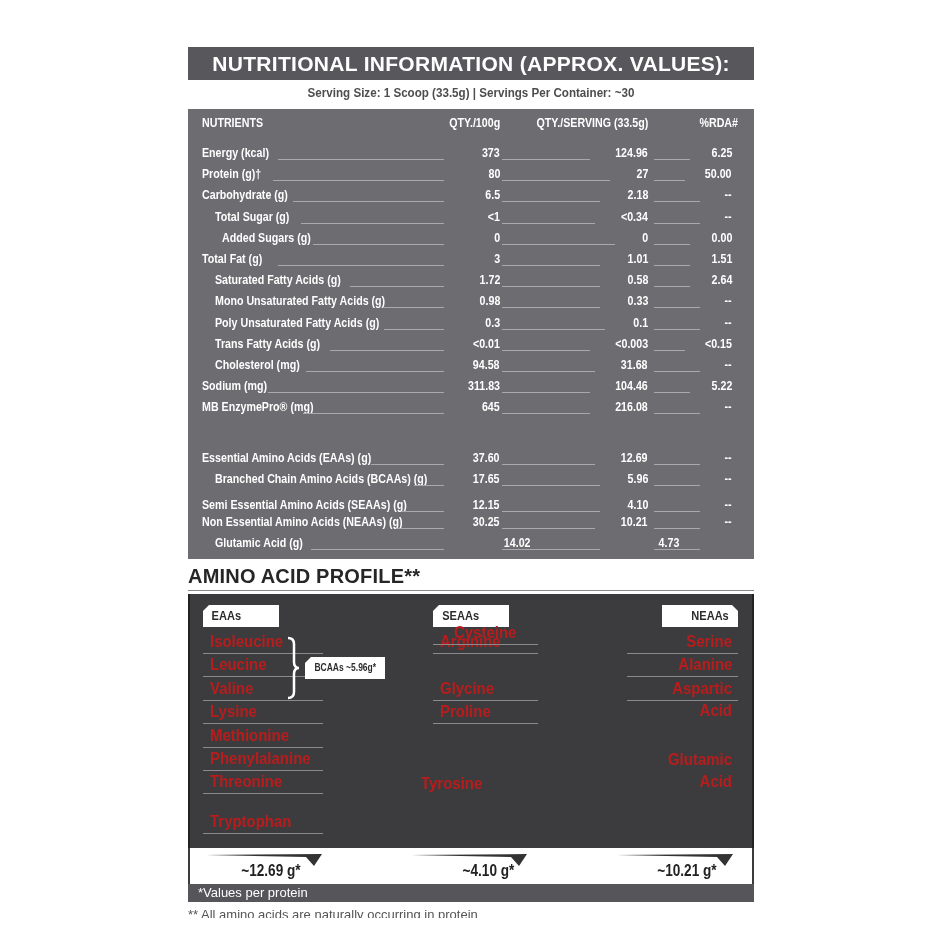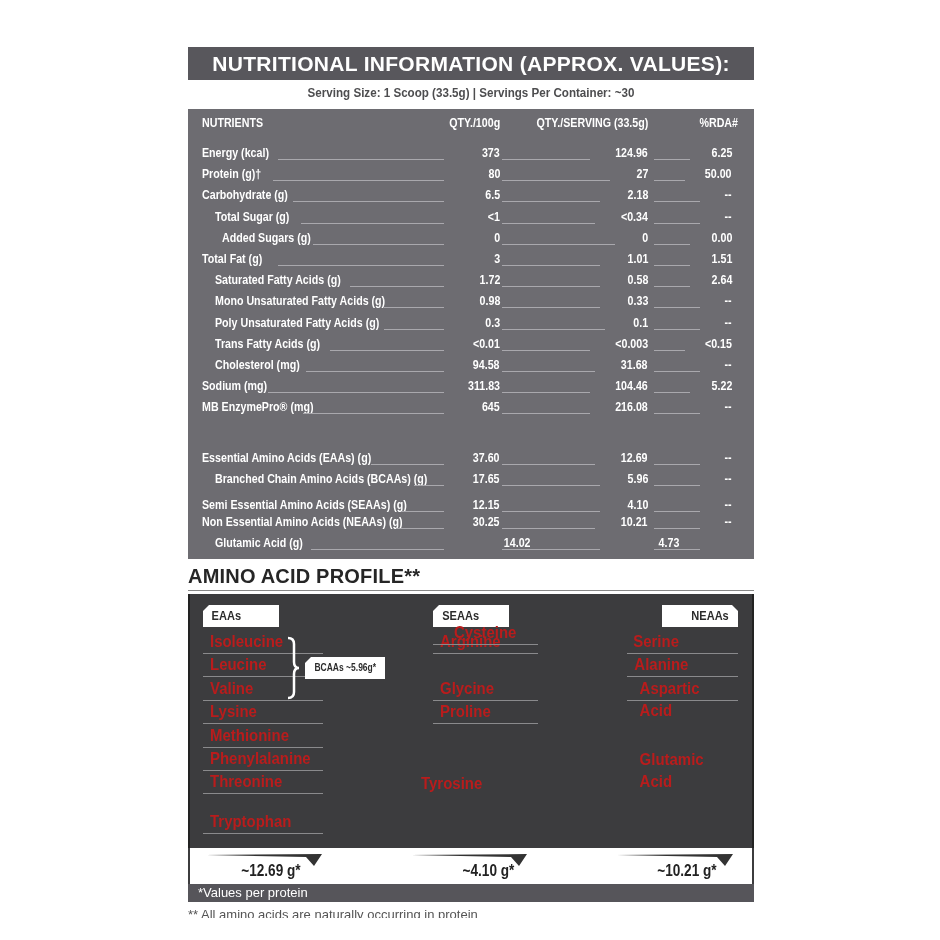--- a/index.html
+++ b/index.html
@@ -25,21 +25,21 @@
 
   .aap-title { position:absolute; left:188px; top:565px; font-weight:bold; font-size:20px; color:#262626; letter-spacing:0.2px; }
   .aap-rule { position:absolute; left:188px; top:590px; width:566px; height:1px; background:#888; }
   .panel { position:absolute; left:188px; top:594px; width:566px; height:254px; background:#3c3c3e; border-left:2px solid #222; border-right:2px solid #222; box-sizing:border-box; }
   .tab { position:absolute; height:22px; background:#fff; color:#2c2c2c; font-weight:bold; font-size:13px; line-height:22px; padding:0 6px; box-sizing:border-box; }
   .tab.cutl { clip-path:polygon(6px 0, 100% 0, 100% 100%, 0 100%, 0 6px); }
   .tab.cutr { clip-path:polygon(0 0, calc(100% - 6px) 0, 100% 6px, 100% 100%, 0 100%); text-align:right; }
   .tab span { display:inline-block; transform:scaleX(0.85); }
   .acid { position:absolute; height:23px; color:#b91c1c; font-weight:bold; font-size:17px; line-height:22px; border-bottom:1px solid #8a8a8c; box-sizing:border-box; }
   .acid span { display:inline-block; transform:scaleX(0.88); transform-origin:left; }
-  .acid.right { text-align:left; }
+  .acid.right { text-align:right; }
   .acid.right span { transform-origin:right; }
   .acid.nol { border-bottom:none;margin-top:48px; }
   .brace { position:absolute; left:286px; top:636px; width:14px; height:64px; }
   .bcaa-box { position:absolute; left:305px; top:657px; width:80px; height:22px; background:#fff; color:#2c2c2c;
     font-weight:bold; font-size:10px; line-height:22px; text-align:center; clip-path:polygon(6px 0,100% 0,100% 100%,0 100%,0 6px); }
   .bcaa-box span { display:inline-block; transform:scaleX(0.85); }
 
   .totals { position:absolute; left:188px; top:848px; width:566px; height:36px; background:#fff; border-left:2px solid #3c3c3e; border-right:2px solid #3c3c3e; box-sizing:border-box; }
   .arrow { position:absolute; top:4px; width:116px; height:14px; }
   .total { position:absolute; top:14px; font-size:16px; color:#222; font-weight:bold; }

